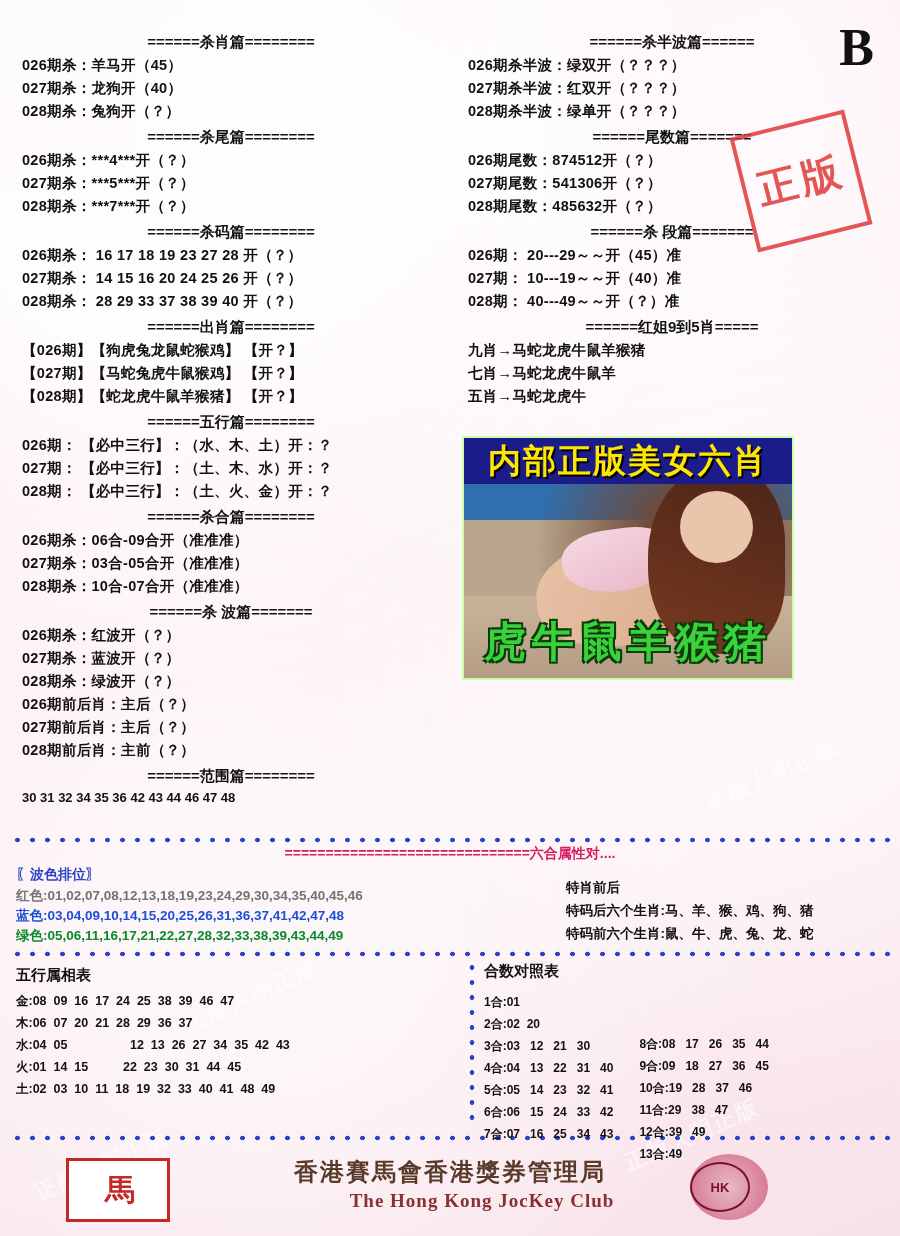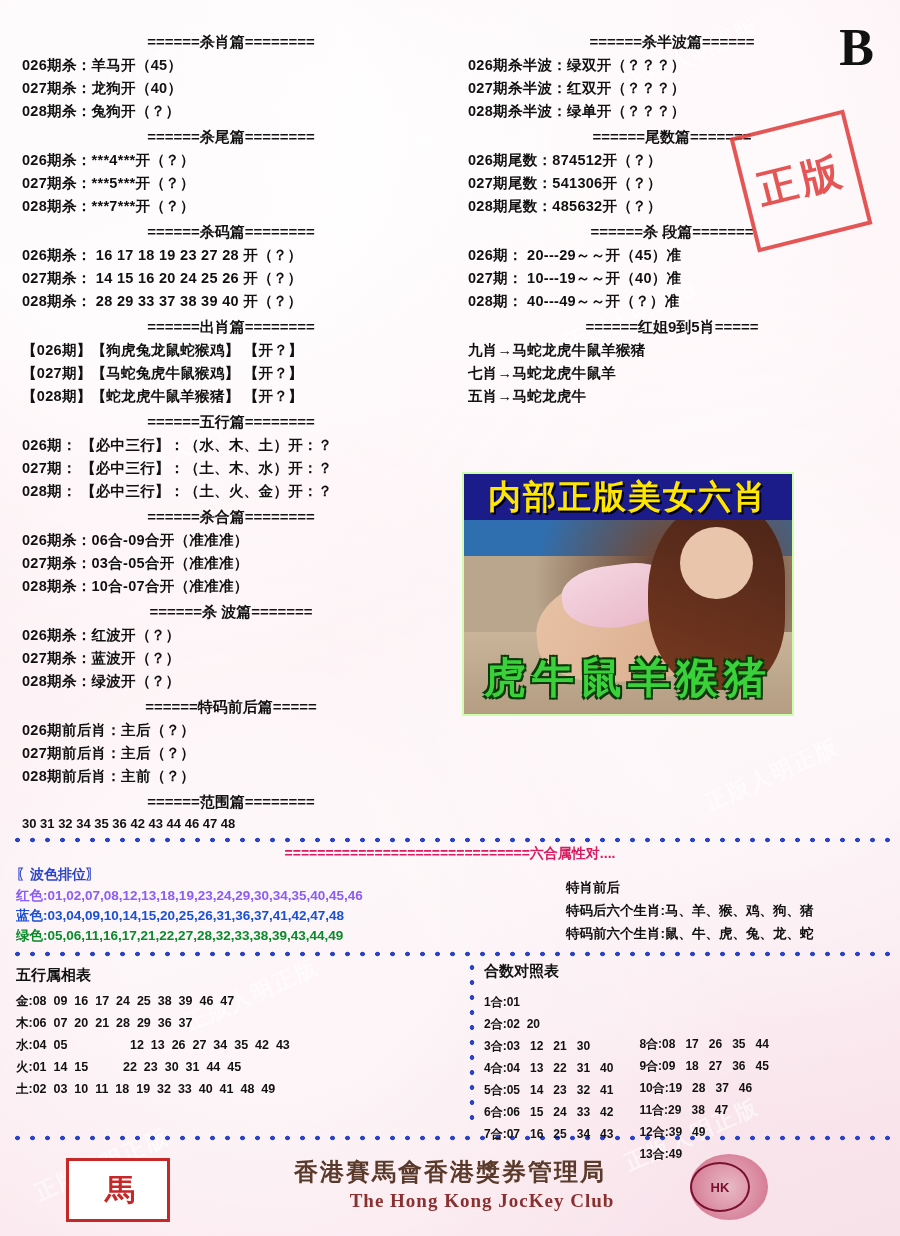--- a/index.html
+++ b/index.html
@@ -52,21 +52,21 @@
     position:absolute;right:40px;top:122px;width:110px;height:110px;
     border:4px solid #e03a3a;transform:rotate(-14deg);
     display:flex;align-items:center;justify-content:center;
     color:#e03a3a;font-size:40px;font-weight:bold;letter-spacing:4px;
     font-family:"Liberation Serif",serif;opacity:.85;z-index:6;
   }
   .stamp span{transform:rotate(0deg);line-height:1;}
 
   
   .photo{
-    position:absolute;left:462px;top:472px;width:332px;height:244px;
+    position:absolute;left:462px;top:436px;width:332px;height:244px;
     border:2px solid #cfa;box-sizing:border-box;
     background:
       radial-gradient(circle at 70% 45%, #6e4a3a 0 18%, rgba(110,74,58,0) 60%),
       linear-gradient(180deg,#2f6fb0 0 34%, #b9a68c 34% 100%);
     overflow:hidden;z-index:4;
   }
   .photo .skin{
     position:absolute;left:22%;top:40%;width:60%;height:46%;
     background:linear-gradient(120deg,#e8c3a6,#d8a88a);
     border-radius:50% 50% 40% 40%;
@@ -122,21 +122,21 @@
     background-size:8px 15px;background-repeat:repeat-y;z-index:3;
   }
 
   .mid-title{
     position:absolute;left:0;top:845px;width:900px;text-align:center;
     font-size:14px;font-weight:bold;color:#d81b60;z-index:4;white-space:nowrap;
   }
   .wave-block{position:absolute;left:16px;top:866px;width:520px;z-index:4;}
   .wave-head{font-size:14px;font-weight:bold;color:#2b43c8;margin-bottom:3px;}
   .wave-row{font-size:13.5px;font-weight:bold;margin:2px 0;white-space:nowrap;}
-  .w-red{color:#8b5cf6;}
+  .w-red{color:#737373;}
   .w-blue{color:#1a4fd6;}
   .w-green{color:#0a8a2a;}
 
   .tx-block{position:absolute;left:566px;top:874px;width:320px;z-index:4;}
   .tx-row{font-size:13.5px;font-weight:bold;margin:5px 0;white-space:nowrap;}
 
   .wx-block{position:absolute;left:16px;top:966px;width:440px;z-index:4;}
   .tbl-title{font-size:15px;font-weight:bold;margin-bottom:8px;}
   .wx-row{font-size:12.5px;font-weight:bold;margin:5px 0;white-space:pre;}
 
@@ -239,21 +239,20 @@
     </div>
 
     <div>
       <div class="sec-title">======杀  波篇=======</div>
       <div class="line">026期杀：红波开（？）</div>
       <div class="line">027期杀：蓝波开（？）</div>
       <div class="line">028期杀：绿波开（？）</div>
     </div>
 
     <div>
-      <div class="sec-title">======特码前后篇=====</div>
       <div class="line">026期前后肖：主后（？）</div>
       <div class="line">027期前后肖：主后（？）</div>
       <div class="line">028期前后肖：主前（？）</div>
     </div>
 
     <div>
       <div class="sec-title">======范围篇========</div>
       <div class="small-line mono-nums">30  31  32  34  35  36  42  43  44  46  47  48</div>
     </div>
   </div>

